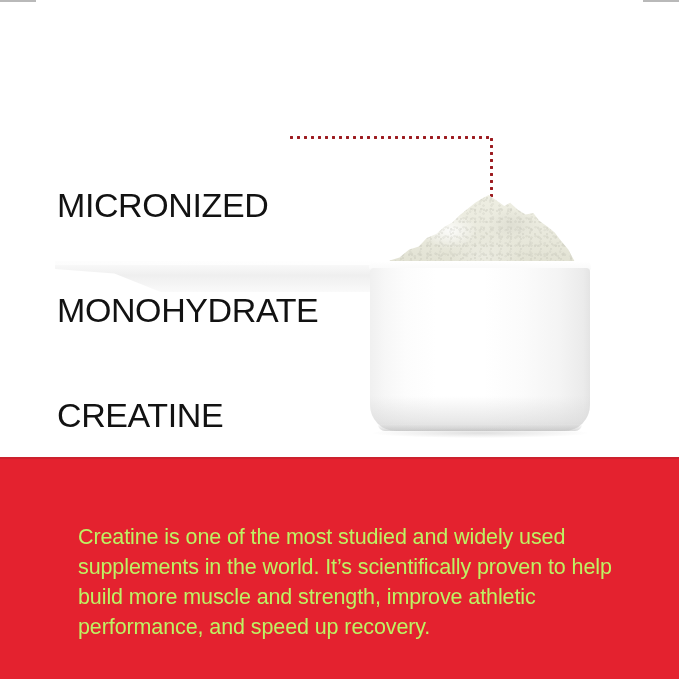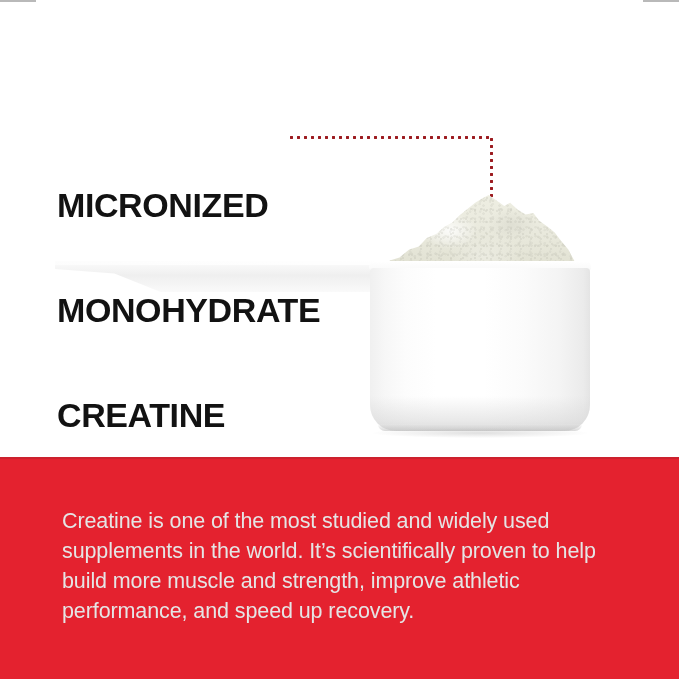--- a/index.html
+++ b/index.html
@@ -40,21 +40,21 @@
   }
   .edge-tick.left  { left: 0px;   width: 36px; }
   .edge-tick.right { right: 0px;  width: 36px; }
 
   
   .headline {
     position: absolute;
     left: 57px;
     top: 118px;
     font-family: "Liberation Sans", sans-serif;
-    font-weight: bold;
+    font-weight: normal;
     font-size: 34px;
     line-height: 35px;
     letter-spacing: -0.4px;
     color: #121212;
     white-space: pre;
     margin: 0;
   }
   .headline .ln { display: block; }
 
   
@@ -225,22 +225,22 @@
     width: 679px;
     height: 2px;
     background: #b8202b;
     opacity: .55;
   }
   .banner-text {
     position: absolute;
     left: 60px;
     top: 47px;
     width: 580px;
-    margin: 2px;
-    color: #e5e5e5;
+    margin: 18px;
+    color: #bef264;
     font-family: "Liberation Sans", sans-serif;
     font-size: 21.5px;
     font-weight: normal;
     line-height: 30px;
     letter-spacing: -0.1px;
   }
 </style>
 </head>
 <body>
 

